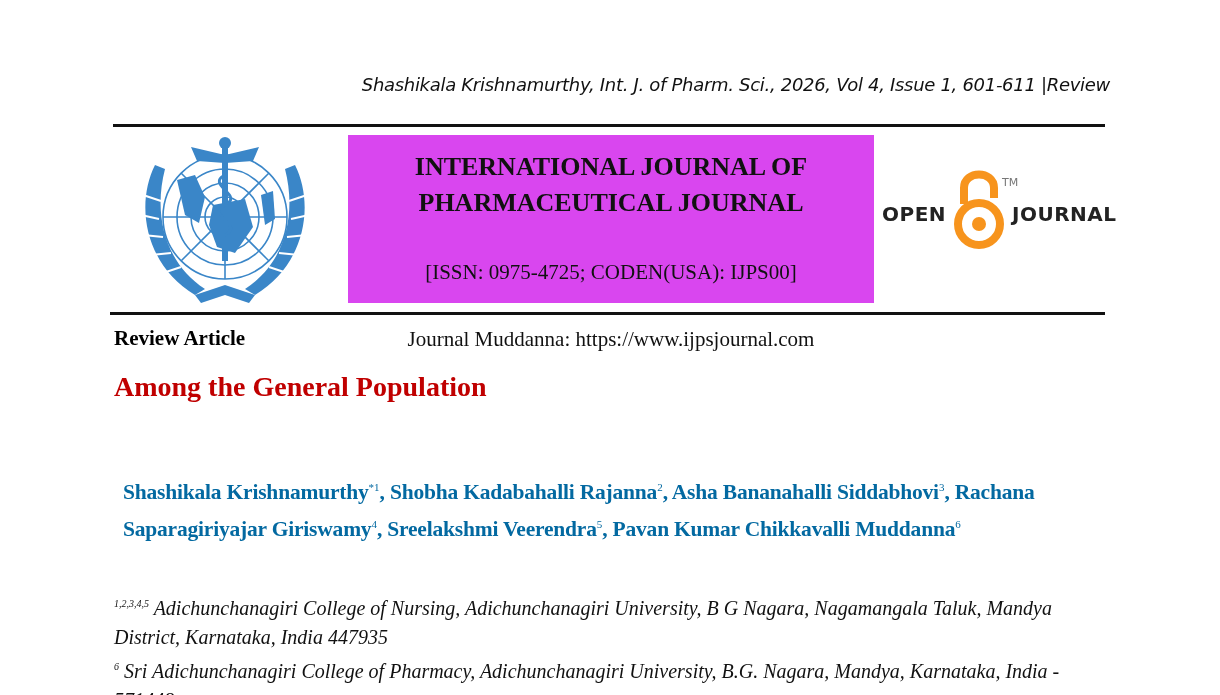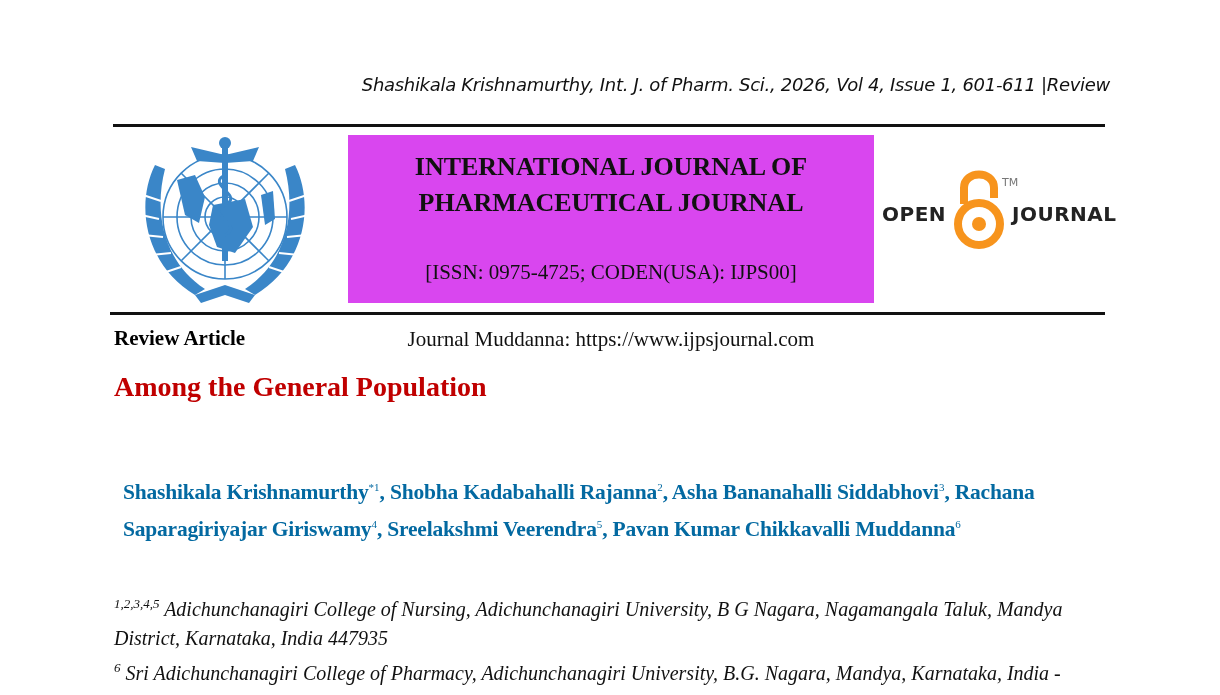--- a/index.html
+++ b/index.html
@@ -37,21 +37,21 @@
       position: absolute; left: 114px; top: 471px; width: 1000px;
       font-family: Liberation Serif, serif; font-size: 21.5px; line-height: 32px; color: #0369a1; font-weight: bold;
       letter-spacing: -0.2px;
       margin-left: 9px;
     }
     .authors sup { font-size: 11px; font-weight: normal; vertical-align: 8px; letter-spacing: 0; }
     .affils {
       position: absolute; left: 114px; top: 589px; width: 1000px;
       font-family: "Liberation Serif", serif; font-style: italic; font-size: 20px; line-height: 29px; color: #111;
     }
-    .affils sup { font-size: 13px; vertical-align: 8px; }
+    .affils sup { font-size: 10px; vertical-align: 8px; }
   </style>
 </head>
 <body>
 
 <div class="running-header">Shashikala Krishnamurthy, Int. J. of Pharm. Sci., 2026, Vol 4, Issue 1, 601-611 |Review</div>
 <div class="rule-top"></div>
 
 <div class="logo">
   <svg width="200" height="172" viewBox="0 0 200 172">
     <g fill="none" stroke="#3a86c8" stroke-width="1.6">

